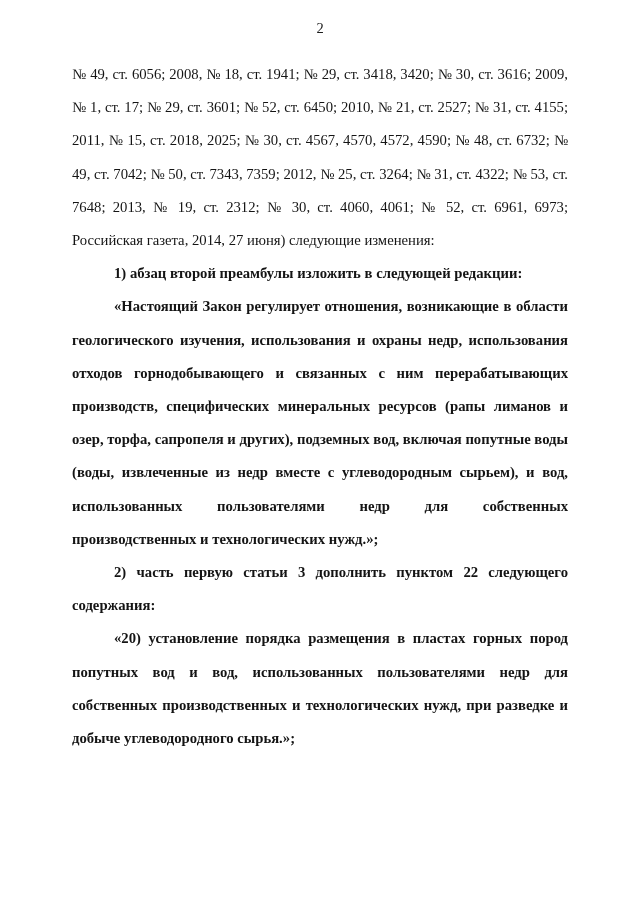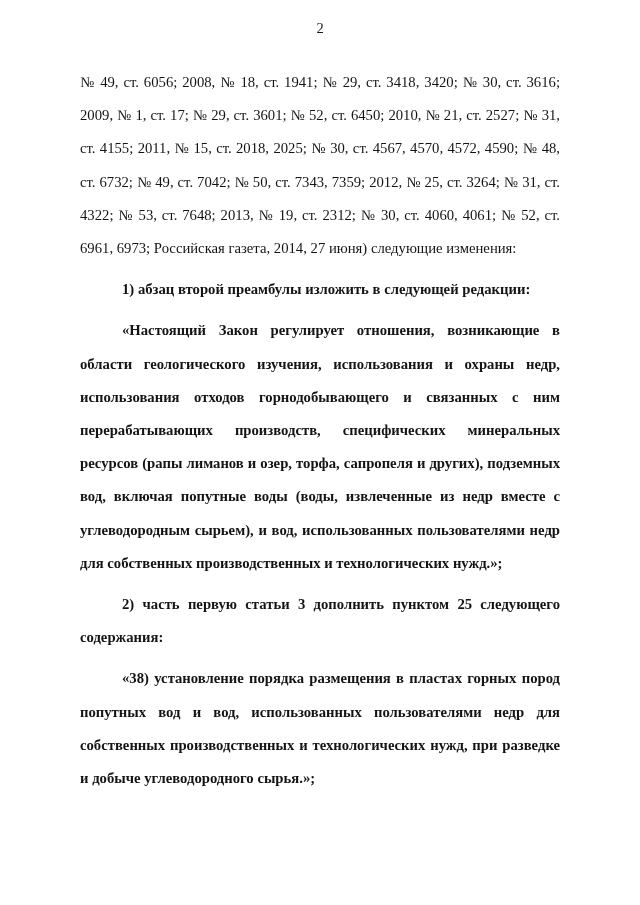--- a/index.html
+++ b/index.html
@@ -31,21 +31,21 @@
     font-size: 14.5px;
     color: #1a1a1a;
   }
   .body-text {
     position: absolute;
     top: 58px;
     left: 72px;
     width: 496px;
   }
   p.para {
-    margin: 8px;
+    margin: 0;
     font-size: 14.7px;
     line-height: 33.2px;
     text-align: justify;
     text-justify: inter-word;
     color: #141414;
   }
   p.para.indent {
     text-indent: 42px;
     font-weight: bold;
   }
@@ -57,17 +57,17 @@
 <body>
 
 <div class="page">
 
   <div class="page-number">2</div>
 
   <div class="body-text">
     <p class="para">№ 49, ст. 6056; 2008, № 18, ст. 1941; № 29, ст. 3418, 3420; № 30, ст. 3616; 2009, № 1, ст. 17; № 29, ст. 3601; № 52, ст. 6450; 2010, № 21, ст. 2527; № 31, ст. 4155; 2011, № 15, ст. 2018, 2025; № 30, ст. 4567, 4570, 4572, 4590; № 48, ст. 6732; № 49, ст. 7042; № 50, ст. 7343, 7359; 2012, № 25, ст. 3264; № 31, ст. 4322; № 53, ст. 7648; 2013, № 19, ст. 2312; № 30, ст. 4060, 4061; № 52, ст. 6961, 6973; Российская газета, 2014, 27 июня) следующие изменения:</p>
     <p class="para indent">1) абзац второй преамбулы изложить в следующей редакции:</p>
     <p class="para indent">«Настоящий Закон регулирует отношения, возникающие в области геологического изучения, использования и охраны недр, использования отходов горнодобывающего и связанных с ним перерабатывающих производств, специфических минеральных ресурсов (рапы лиманов и озер, торфа, сапропеля и других), подземных вод, включая попутные воды (воды, извлеченные из недр вместе с углеводородным сырьем), и вод, использованных пользователями недр для собственных производственных и технологических нужд.»;</p>
-    <p class="para indent">2) часть первую статьи 3 дополнить пунктом 25 следующего содержания:</p>
-    <p class="para indent">«38) установление порядка размещения в пластах горных пород попутных вод и вод, использованных пользователями недр для собственных производственных и технологических нужд, при разведке и добыче углеводородного сырья.»;</p>
+    <p class="para indent">2) часть первую статьи 3 дополнить пунктом 22 следующего содержания:</p>
+    <p class="para indent">«20) установление порядка размещения в пластах горных пород попутных вод и вод, использованных пользователями недр для собственных производственных и технологических нужд, при разведке и добыче углеводородного сырья.»;</p>
   </div>
 
 </div>
 
 </body></html>

